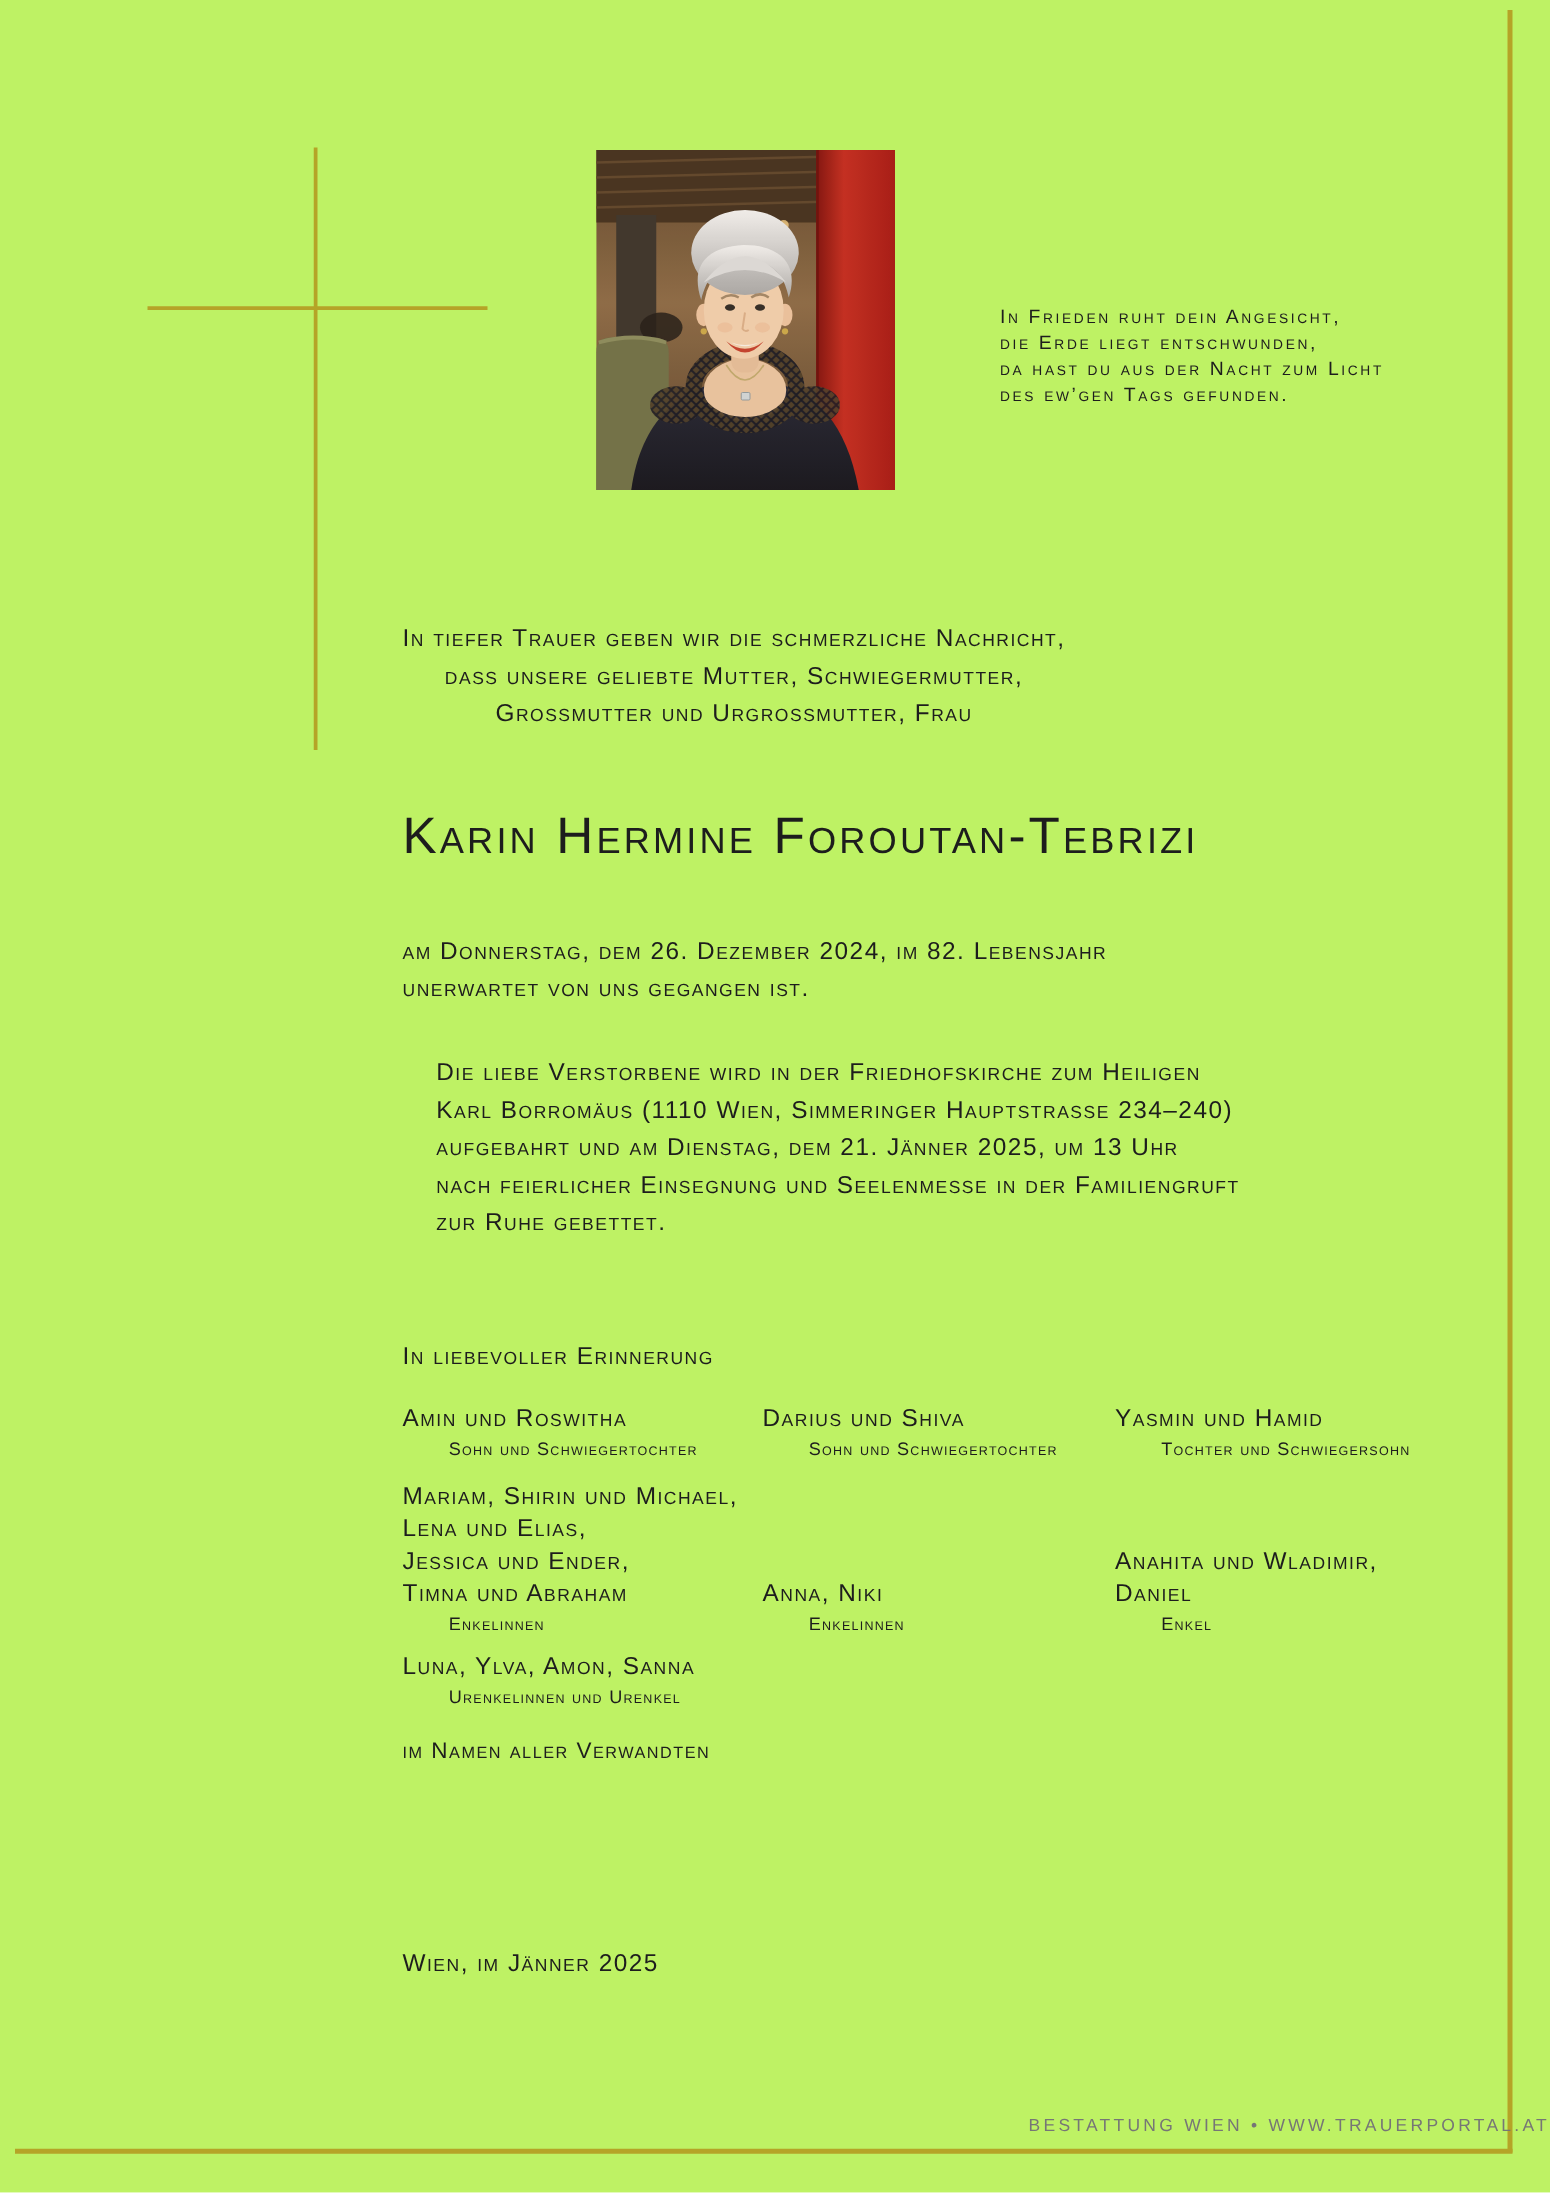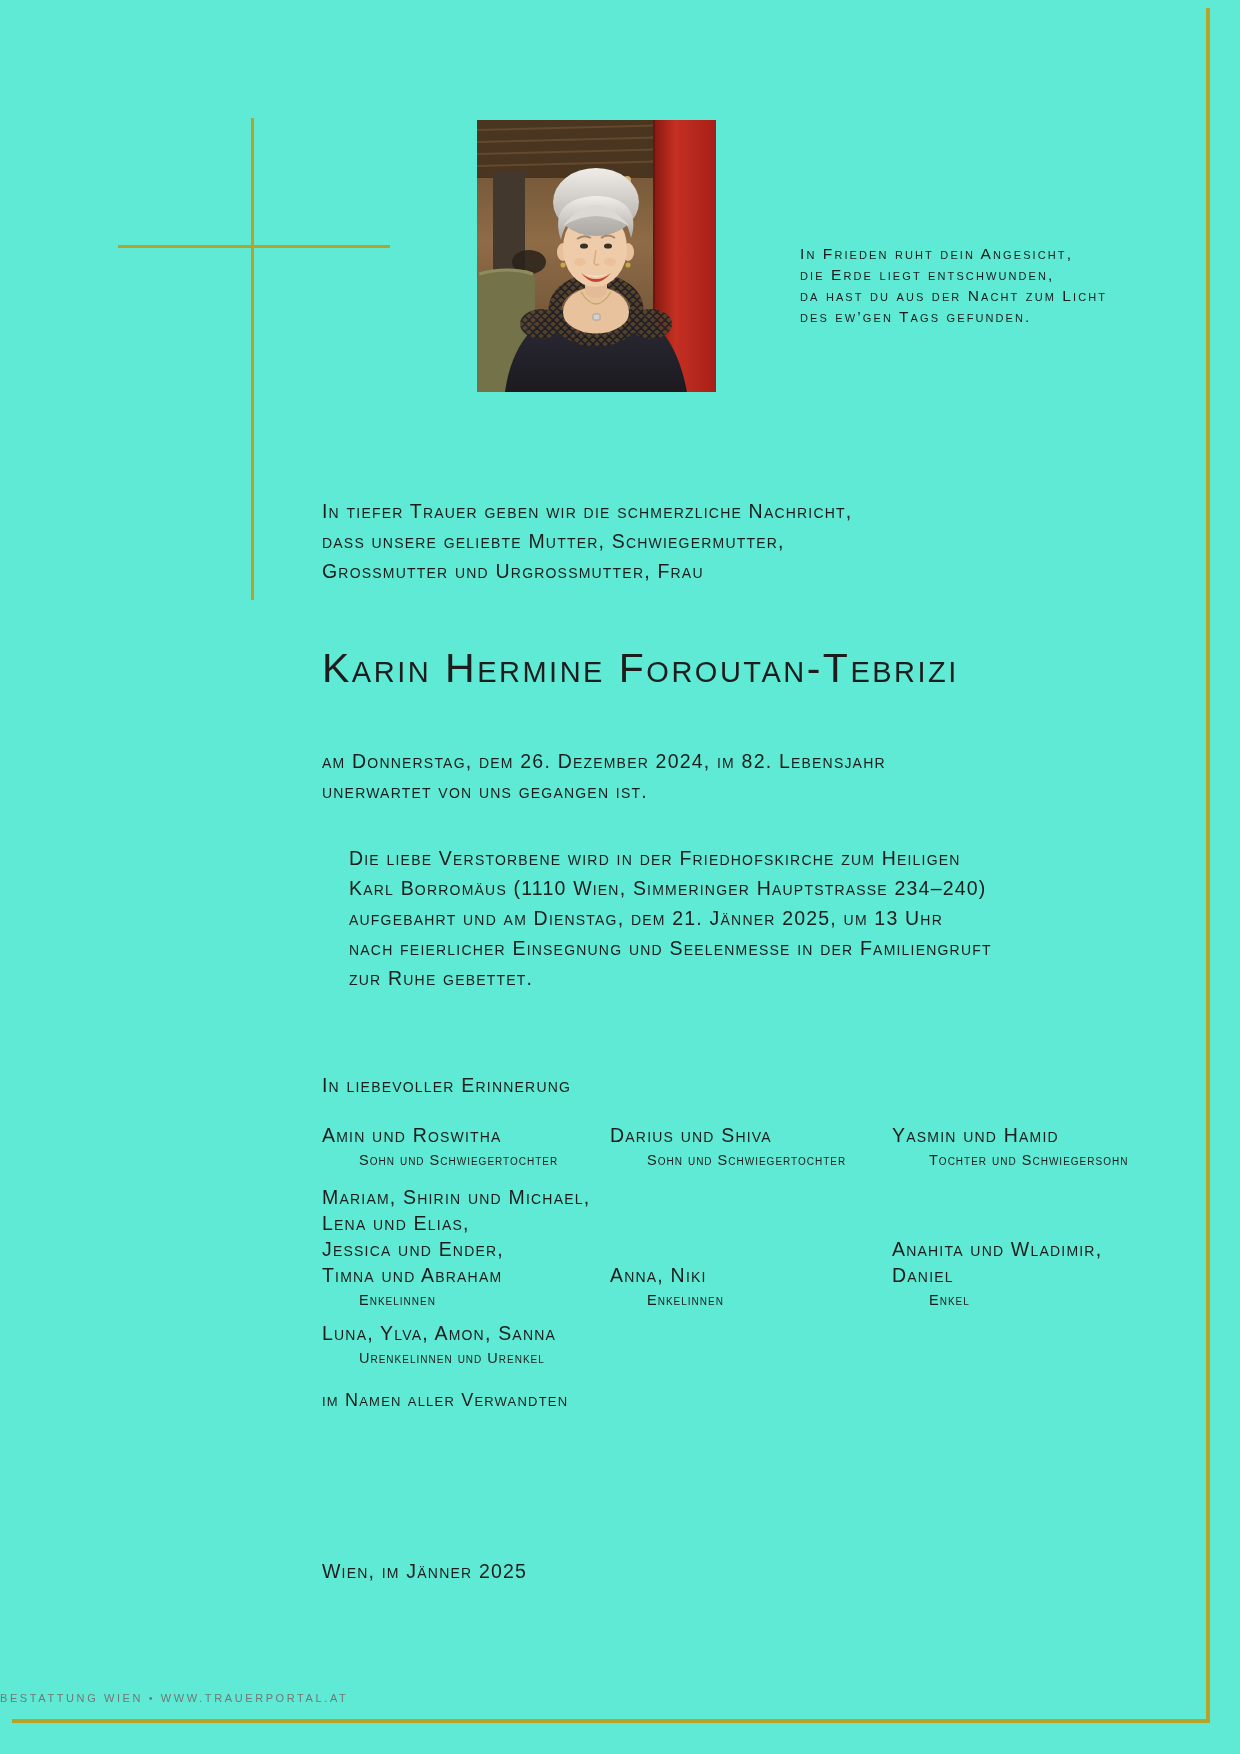--- a/index.html
+++ b/index.html
@@ -1,48 +1,48 @@
 <!DOCTYPE html>
 <html style="--gold-accent: #b5a427; --text-color: #1d1d1d; --footer-text-color: #767676;"><head>
 <meta charset="utf-8">
 <style>
   html,body{margin:0;padding:0;background:#fff;}
   .page{
-    position:relative;width:1240px;height:1754px;background:#5eead4;
+    position:relative;width:1240px;height:1754px;background:#bef264;
     font-family:"Liberation Sans",sans-serif;color:var(--text-color,#1d1d1d);
     overflow:hidden;
   }
   .sc{font-variant:small-caps;}
   
   .cross-v{position:absolute;left:251px;top:118px;width:3px;height:482px;background:var(--gold-accent,#b3a227);}
   .cross-h{position:absolute;left:118px;top:245px;width:272px;height:3px;background:var(--gold-accent,#b3a227);}
   .border-right{position:absolute;left:1206px;top:8px;width:4px;height:1714px;background:var(--gold-accent,#b3a227);}
   .border-bottom{position:absolute;left:12px;top:1719px;width:1198px;height:4px;background:var(--gold-accent,#b3a227);}
   
   .photo{position:absolute;left:477px;top:120px;width:239px;height:272px;}
   .photo svg{display:block;}
   
   .verse{position:absolute;left:800px;top:243px;font-size:15.5px;letter-spacing:2.1px;line-height:21px;}
   
   .txt{font-size:19.5px;letter-spacing:1.2px;line-height:30px;}
-  .intro{position:absolute;left:322px;top:496px;}
+  .intro{position:absolute;left:322px;top:496px;text-align:center;}
   .deceased-name{position:absolute;left:322px;top:645px;font-size:41px;letter-spacing:2.5px;white-space:nowrap;text-align:center;}
   .passing{position:absolute;left:322px;top:746px;}
   .funeral{position:absolute;left:322px;top:843px;margin-left:27px;}
   .mem-heading{position:absolute;left:322px;top:1070px;}
   .mem-row{position:absolute;left:322px;width:886px;display:grid;grid-template-columns:288px 282px 1fr;}
   .row1{top:1122px;}
   .row2{top:1184px;align-items:end;}
   .row3{top:1320px;}
   .names-line{font-size:19.5px;letter-spacing:1.2px;line-height:26px;}
   .role{font-size:14.5px;letter-spacing:1px;line-height:20px;margin-top:2px;margin-left:37px;}
   .behalf{position:absolute;left:322px;top:1390px;font-size:18px;letter-spacing:1.2px;}
   .place-date{position:absolute;left:322px;top:1556px;}
-  .footer{position:absolute;left:0;top:1692px;width:1240px;text-align:left;
-    font-size:11px;letter-spacing:2.6px;color:var(--footer-text-color,#767676);}
+  .footer{position:absolute;left:0;top:1692px;width:1240px;text-align:right;
+    font-size:14px;letter-spacing:2.6px;color:var(--footer-text-color,#767676);}
 </style>
 </head>
 <body>
 
 <div class="page">
 
   <div>
     <div class="cross-v"></div>
     <div class="cross-h"></div>
   </div>

